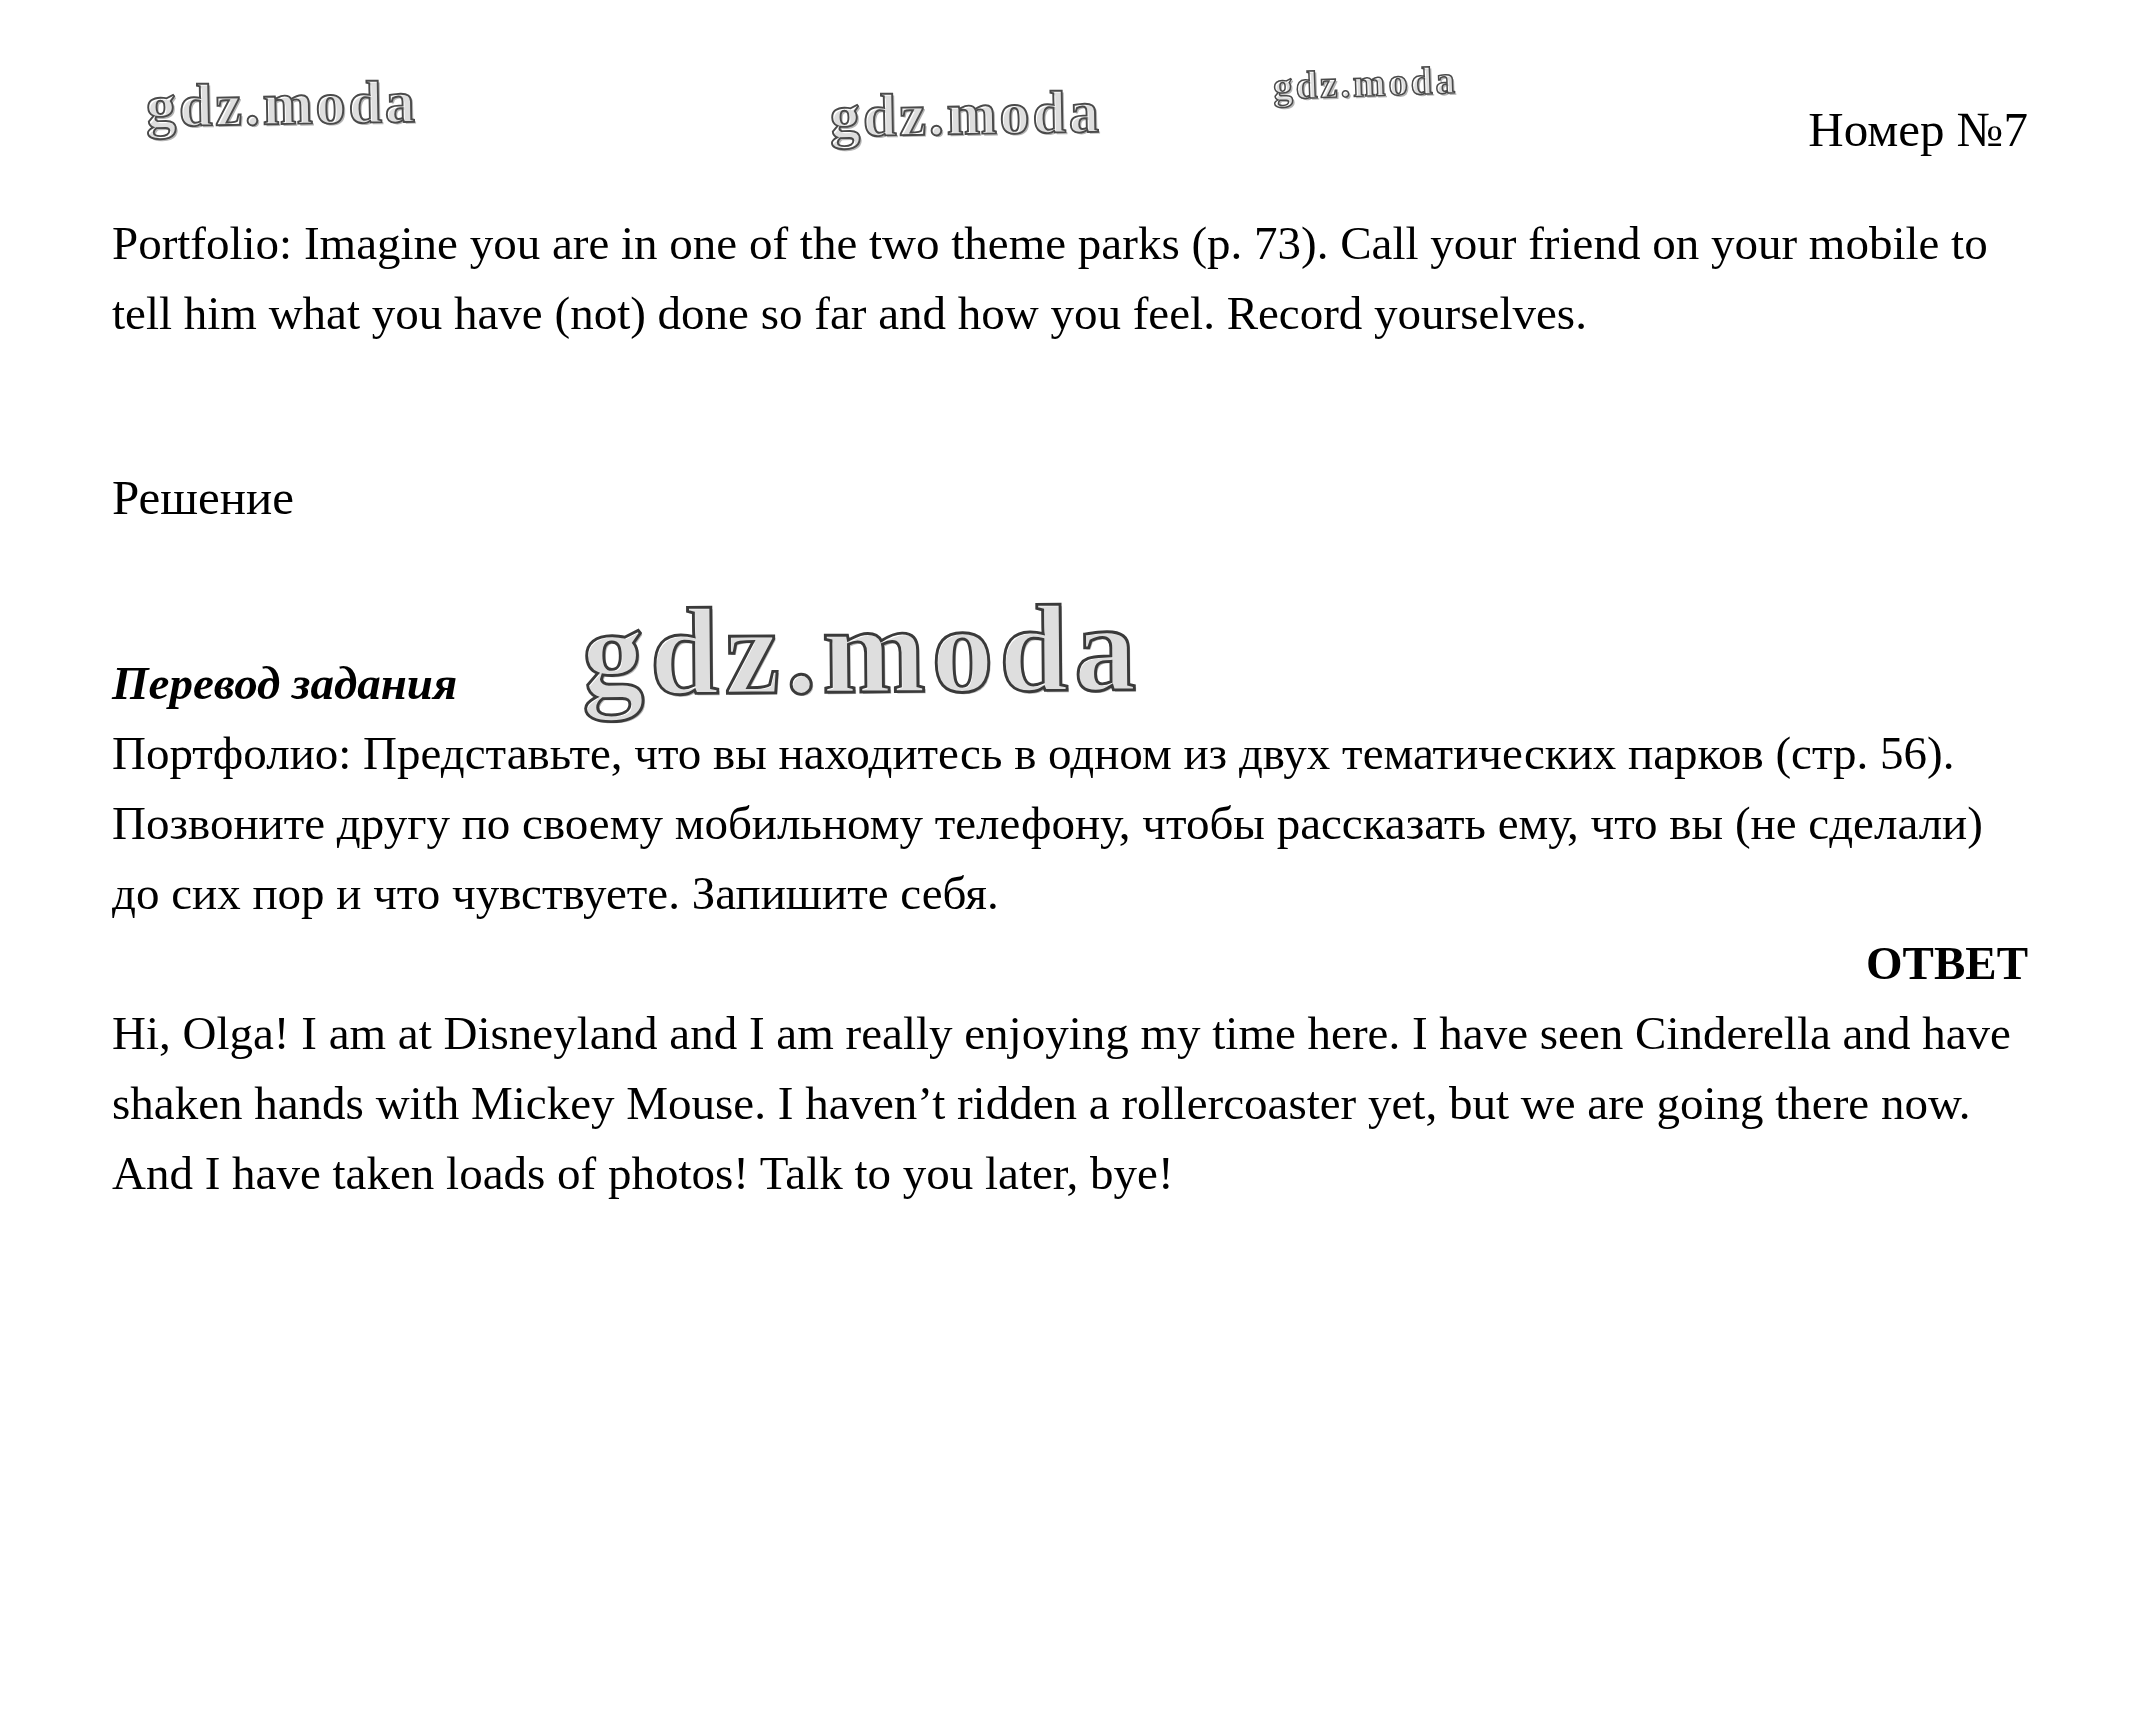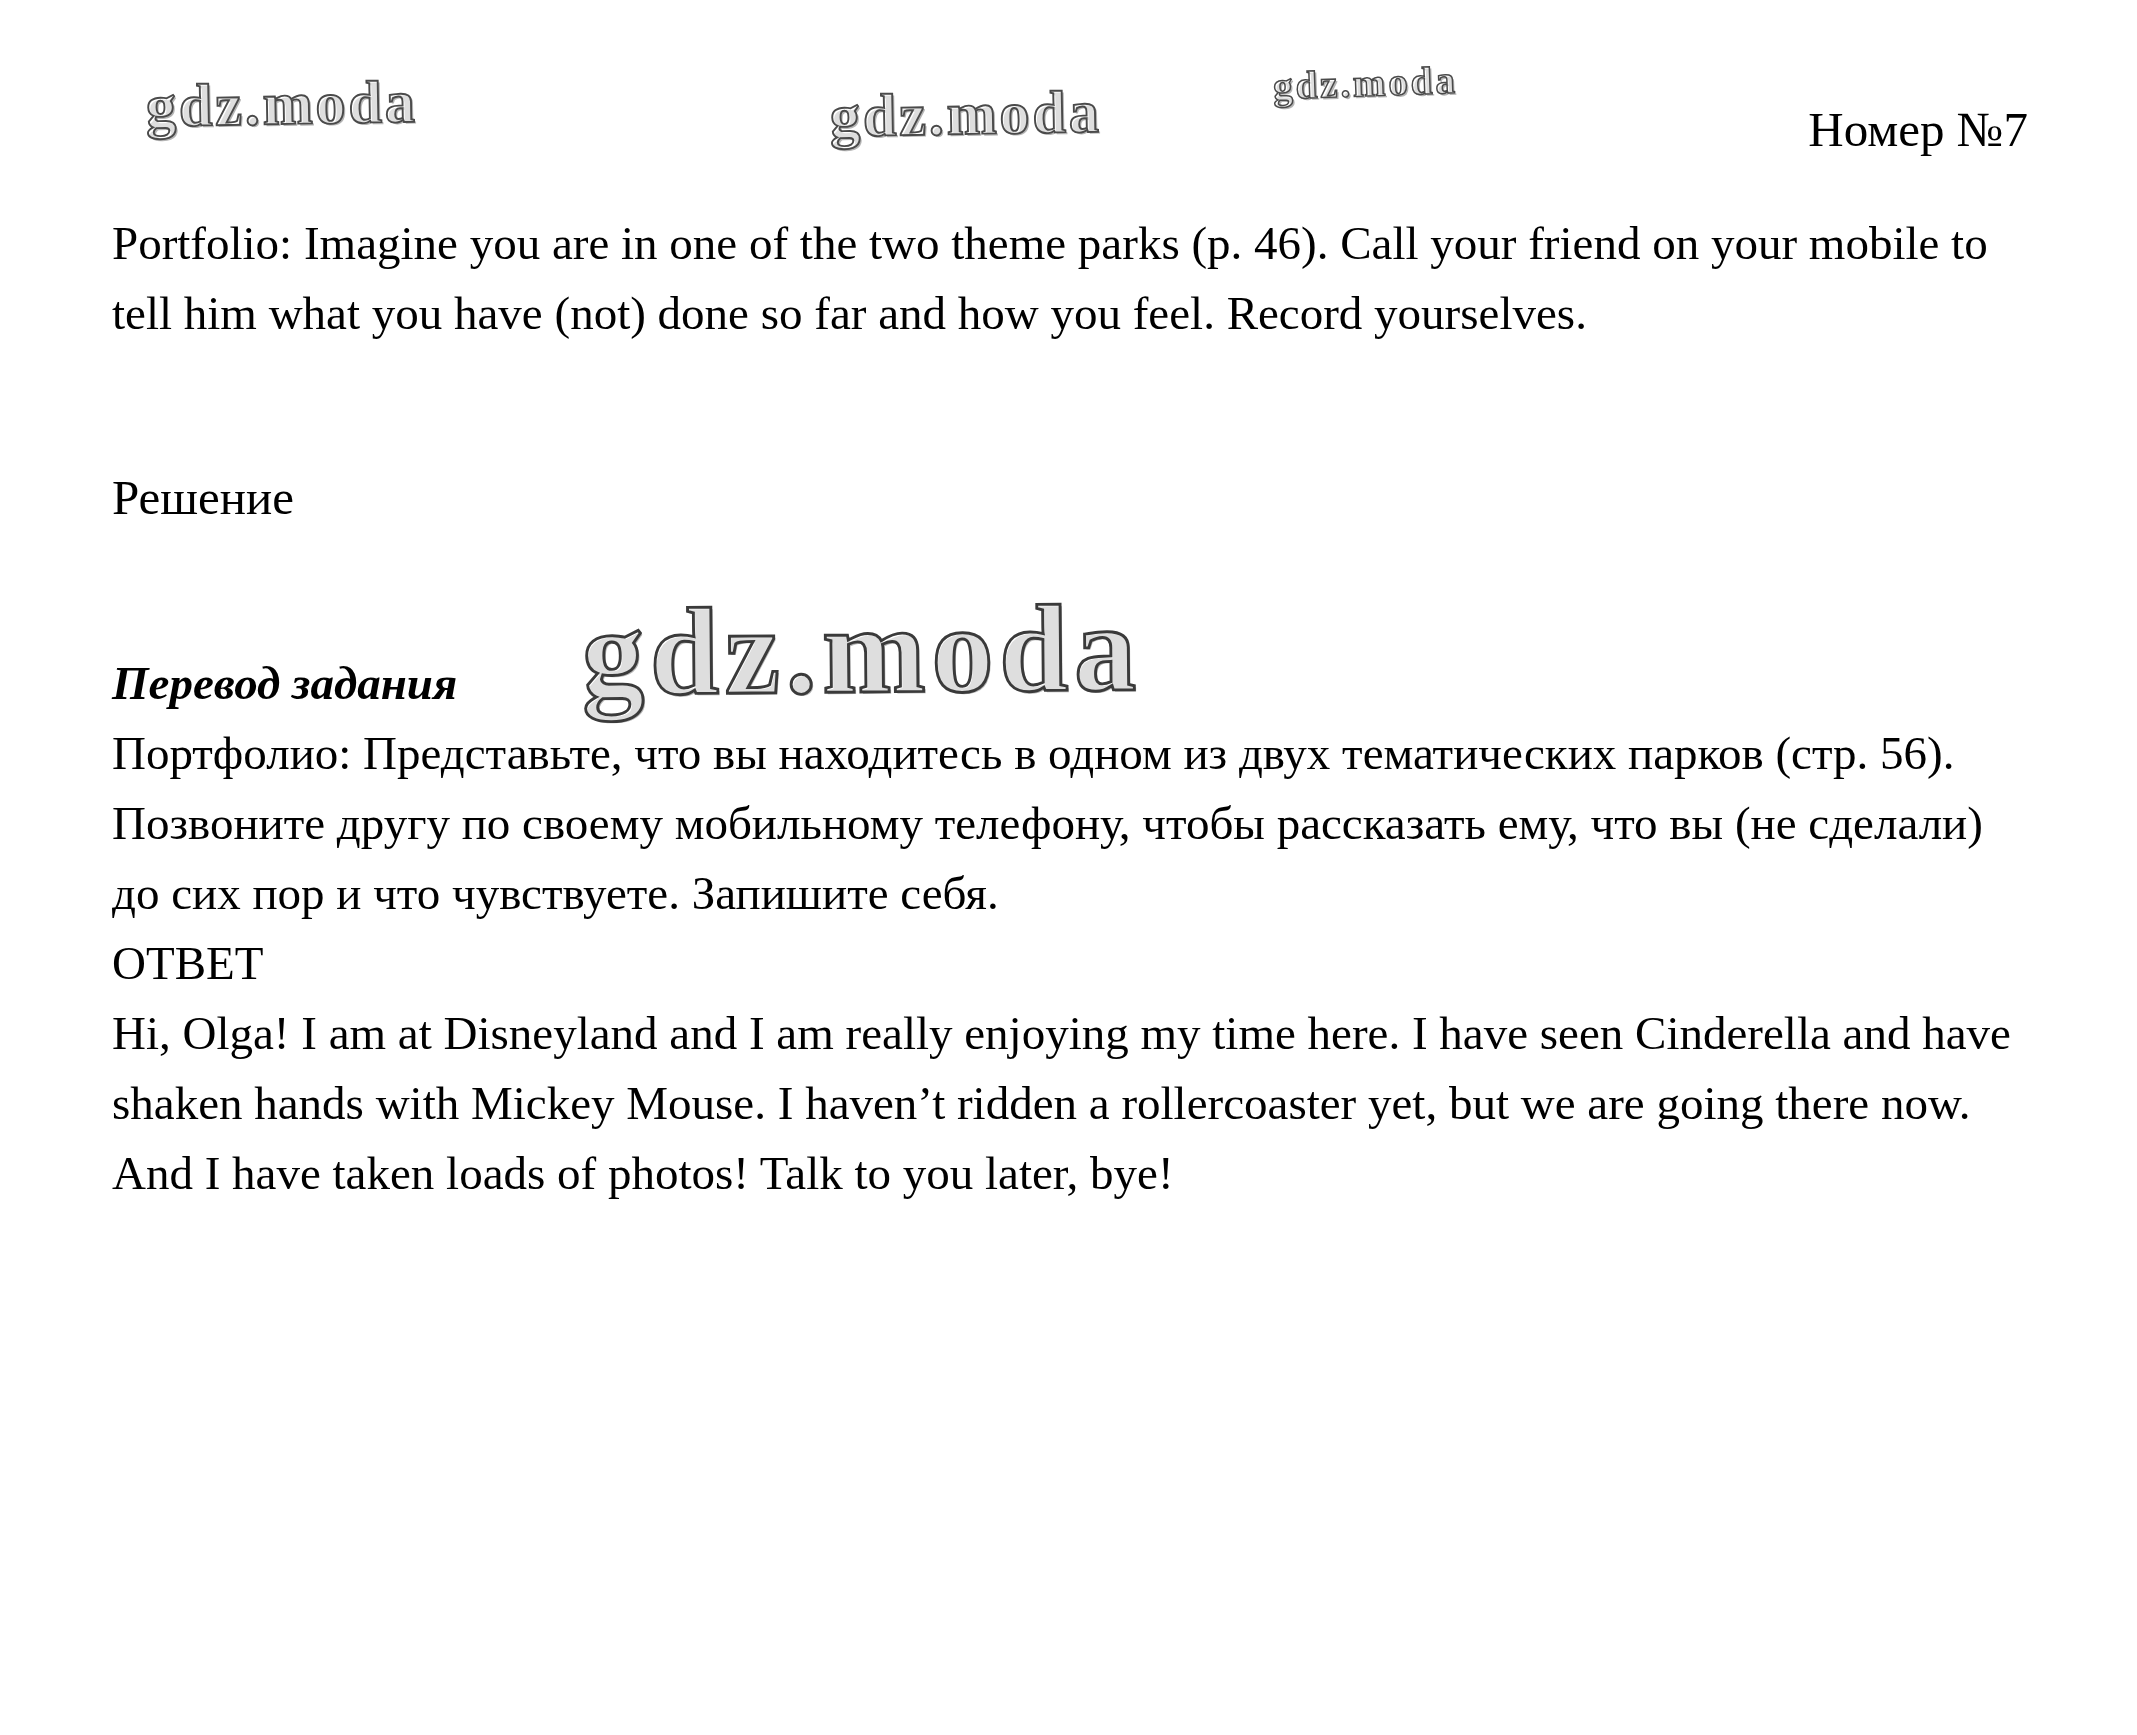--- a/index.html
+++ b/index.html
@@ -48,23 +48,24 @@
     margin-bottom: 0;
   }
   .section-heading-italic {
     font-weight: bold;
     font-style: italic;
     font-size: 47px;
     margin: 0;
     margin-top: 115px;
   }
   .section-heading-bold {
-    font-weight: normal;
+    font-weight: bold;
     font-size: 47px;
     margin: 0;
+    text-align: right;
   }
   
   .wm {
     position: absolute;
     font-family: "Liberation Serif", "DejaVu Serif", serif;
     font-weight: bold;
     color: rgba(255, 255, 255, 0.55);
     -webkit-text-stroke: 1.9px #4a4a4a;
     text-shadow: 1.9px 1.9px 0 rgba(120,120,120,0.55);
     letter-spacing: 2.9px;
@@ -107,21 +108,21 @@
 
   <div class="wm wm-top-left">gdz.moda</div>
   <div class="wm wm-top-center">gdz.moda</div>
   <div class="wm wm-top-right">gdz.moda</div>
   <div class="wm wm-center">gdz.moda</div>
 
   <div class="content">
 
     <h1 class="doc-title">Номер №7</h1>
 
-    <p class="para task-para">Portfolio: Imagine you are in one of the two theme parks (p. 46). Call your friend on your mobile to tell him what you have (not) done so far and how you feel. Record yourselves.</p>
+    <p class="para task-para">Portfolio: Imagine you are in one of the two theme parks (p. 73). Call your friend on your mobile to tell him what you have (not) done so far and how you feel. Record yourselves.</p>
 
     <h2 class="solution-heading">Решение</h2>
 
     <h3 class="section-heading-italic">Перевод задания</h3>
 
     <p class="para">Портфолио: Представьте, что вы находитесь в одном из двух тематических парков (стр. 56). Позвоните другу по своему мобильному телефону, чтобы рассказать ему, что вы (не сделали) до сих пор и что чувствуете. Запишите себя.</p>
 
     <h3 class="section-heading-bold">ОТВЕТ</h3>
 
     <p class="para">Hi, Olga! I am at Disneyland and I am really enjoying my time here. I have seen Cinderella and have shaken hands with Mickey Mouse. I haven’t ridden a rollercoaster yet, but we are going there now. And I have taken loads of photos! Talk to you later, bye!</p>

